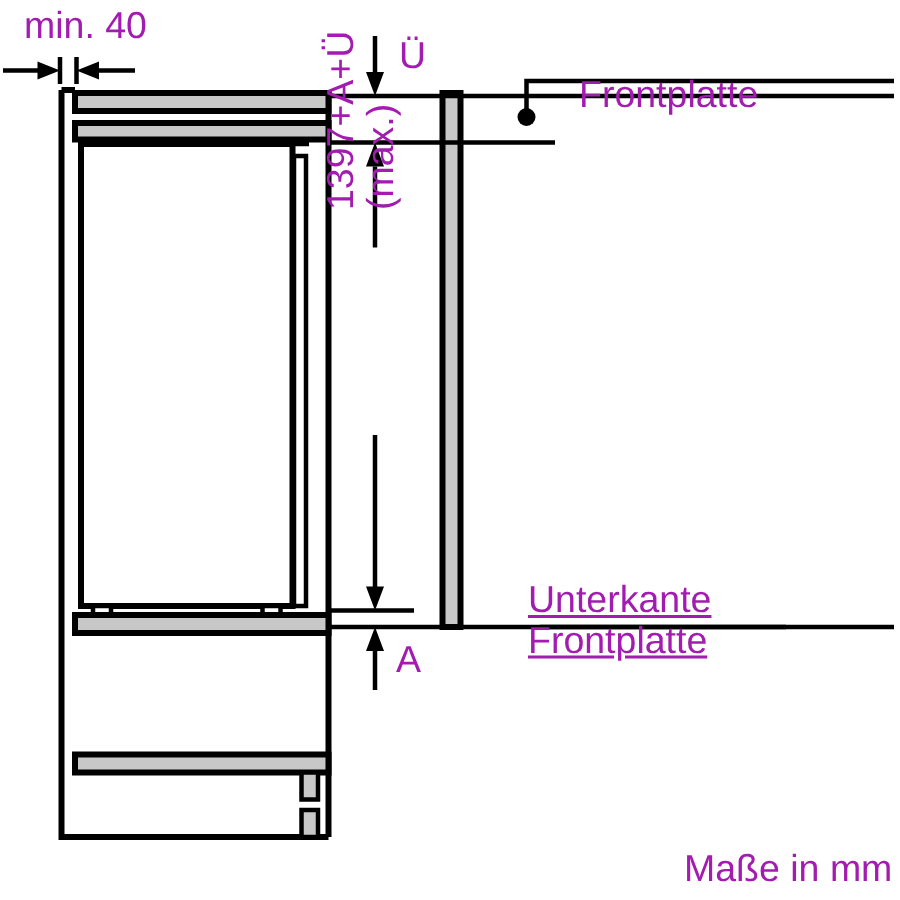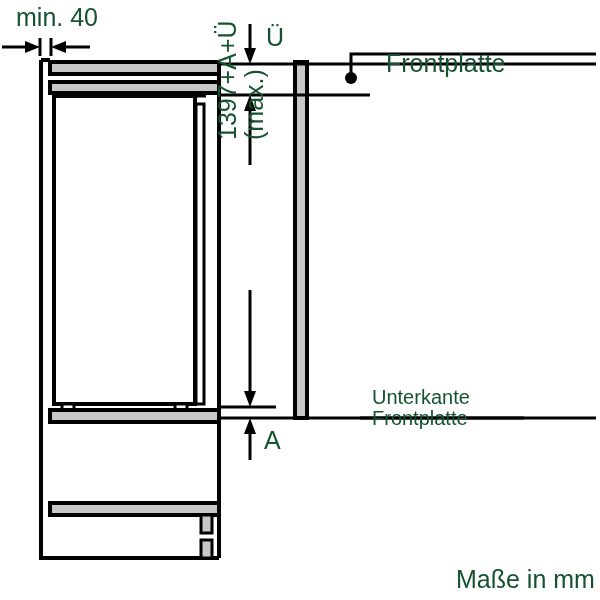--- a/index.html
+++ b/index.html
@@ -1,30 +1,30 @@
 <!DOCTYPE html>
 <html><head>
 <meta charset="utf-8">
 <style>
   html,body{margin:0;padding:0;background:#ffffff;}
   #root{
     position:relative;
     width:600px;height:600px;
     background:#ffffff;
     font-family:"Liberation Sans","DejaVu Sans",sans-serif;
-    color:#14532d;
+    color:#a21caf;
     overflow:hidden;
   }
   #drawing{position:absolute;left:0;top:0;width:600px;height:600px;}
   .lbl{position:absolute;white-space:pre;line-height:1.06;}
   .lbl-min40{left:16px;top:4px;font-size:25px;}
   .lbl-u{left:266px;top:24px;font-size:25px;}
   .lbl-a{left:264px;top:427px;font-size:25px;}
   .lbl-ueberstand{left:386px;top:23px;font-size:25px;}
-  .lbl-unterkante{left:372px;top:387px;font-size:20px;}
+  .lbl-unterkante{left:352px;top:387px;font-size:25px;text-decoration:underline;}
   .lbl-masse{left:428px;top:566px;font-size:25px;margin-left:28px;}
   .lbl-vert{
     position:absolute;left:214px;top:140px;
     width:270px;font-size:25px;line-height:1.06;
     transform:rotate(-90deg);
     transform-origin:0 0;
     white-space:pre;
   }
 </style>
 </head>

